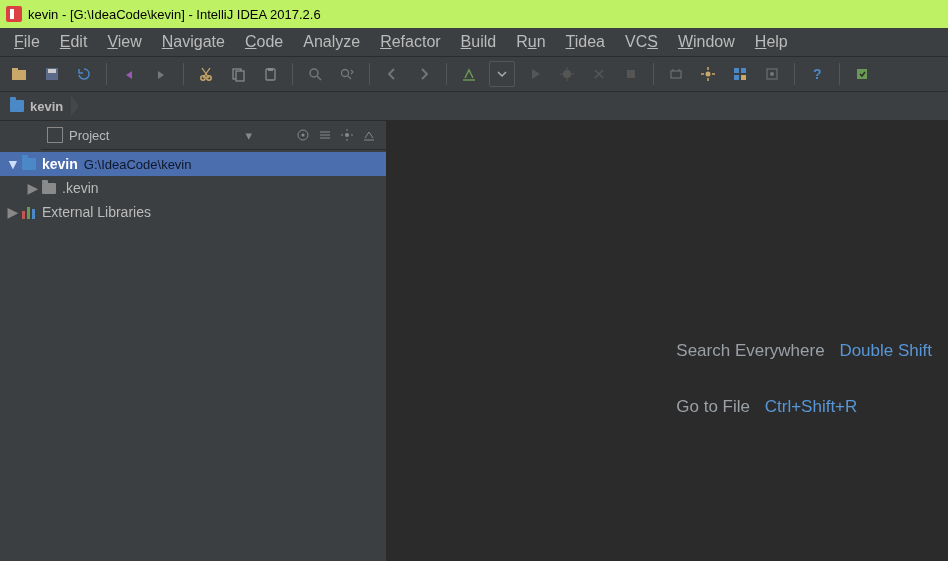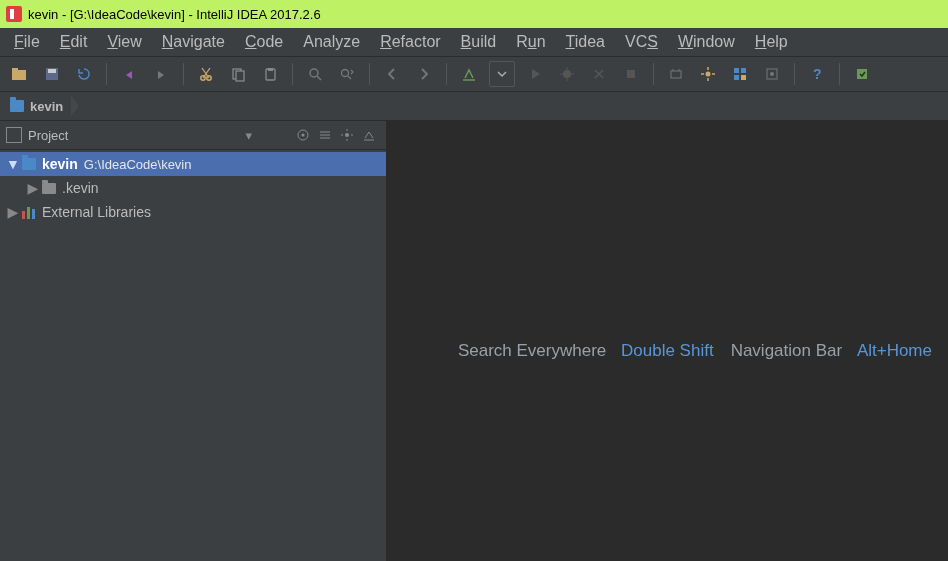--- a/index.html
+++ b/index.html
@@ -136,20 +136,21 @@
     flex-shrink:0;
   }
   .sidebar-header {
     height: 28px;
     display:flex;
     align-items:center;
     padding: 0 6px;
     font-size:13px;
     color:#bbbbbb;
     border-bottom:1px solid #2b2b2b;
+    margin-left:41px;
   }
   .sidebar-header .proj-icon {
     width:14px;height:14px;border:1px solid #888;margin-right:6px;position:relative;
   }
   .sidebar-header .spacer{flex:1}
   .sidebar-header .hb {
     width:22px;height:22px;display:flex;align-items:center;justify-content:center;color:#888;
   }
   .tree {
     flex:1;
@@ -188,35 +189,35 @@
   .file-glyph::after{
     content:"";position:absolute;right:0;top:0;border-top:4px solid #3c3f41;border-left:4px solid transparent;
   }
   .lib-glyph{
     width:14px;height:14px;margin-right:6px;display:flex;gap:2px;align-items:flex-end;
   }
   .lib-glyph span{width:3px;background:#888;}
   .lib-glyph span:nth-child(1){height:8px;background:#c75450;}
   .lib-glyph span:nth-child(2){height:12px;background:#6a9955;}
   .lib-glyph span:nth-child(3){height:10px;background:#4a88c7;}
-  .sel-path{color:#e5e5e5;margin-left:6px;font-size:13px;}
+  .sel-path{color:#0f172a;margin-left:6px;font-size:13px;}
   .editor {
     flex:1;
     background:#2b2b2b;
     position:relative;
   }
   .hints {
     position:absolute;
     right:16px;
     top:220px;
     font-size:17px;
     color:#9aa0a6;
     display:flex;
-    flex-direction:row;
-    gap:17px;
+    flex-direction:column;
+    gap:36px;
     text-align:left;
   }
   .hint-line{white-space:nowrap;}
   .shortcut{color:#5896d6;margin-left:10px;}
 </style>
 </head>
 <body>
 
 <div class="titlebar">
   <span class="titlebar-icon"></span>
@@ -468,18 +469,18 @@
     </div>
   </div>
 
   <div class="editor">
     <div class="hints">
       <div class="hint-line">
         <span>Search Everywhere</span>
         <span class="shortcut">Double Shift</span>
       </div>
       <div class="hint-line">
-        <span>Navigation Bar</span>
-        <span class="shortcut">Alt+Home</span>
+        <span>Go to File</span>
+        <span class="shortcut">Ctrl+Shift+R</span>
       </div>
     </div>
   </div>
 </div>
 
 </body></html>

